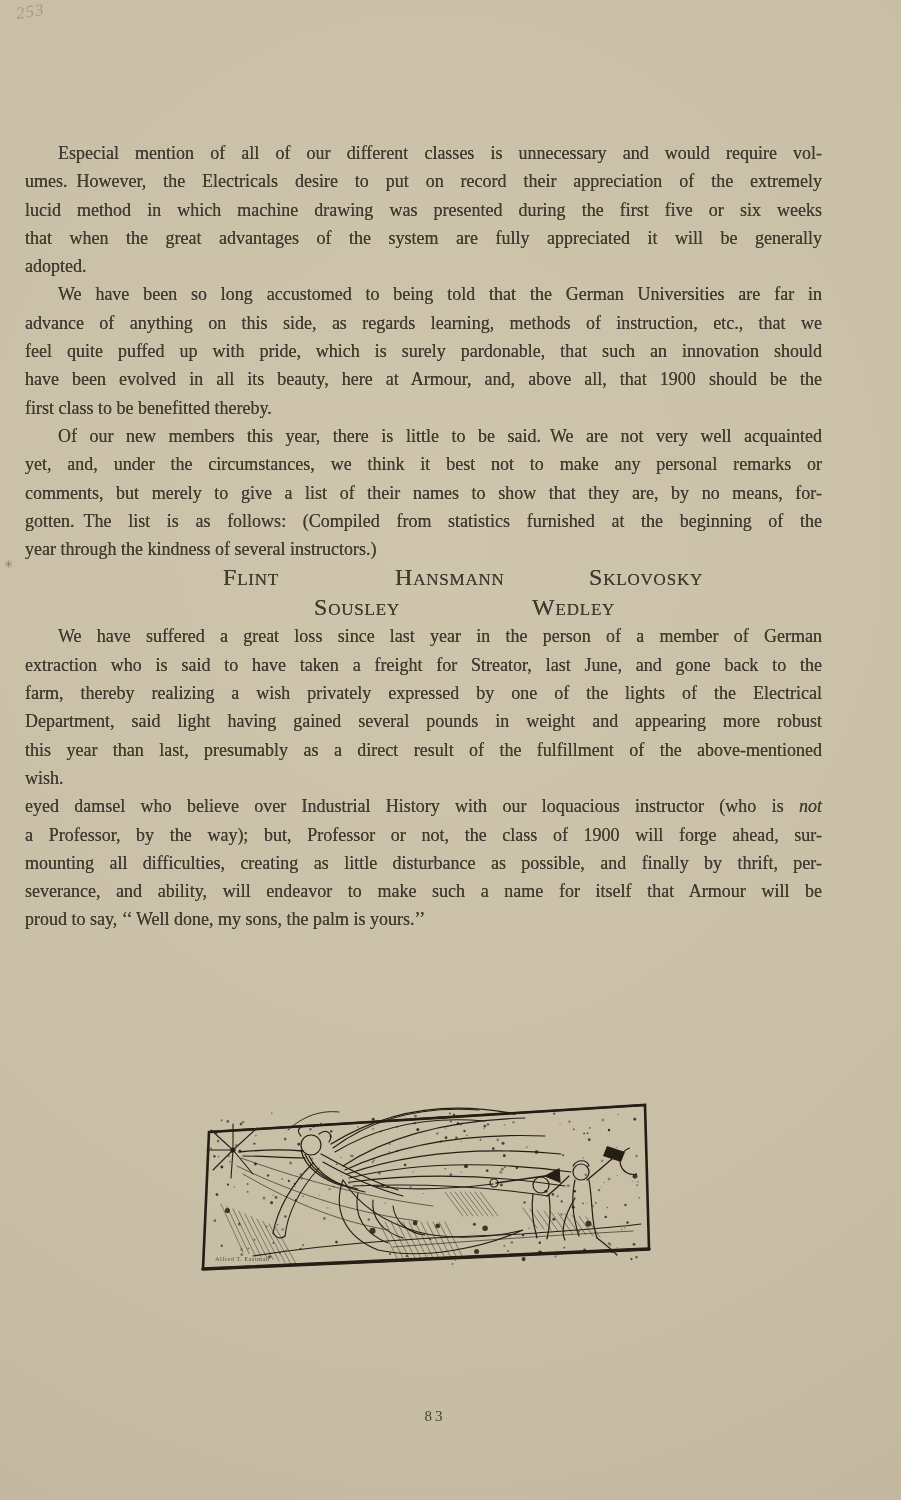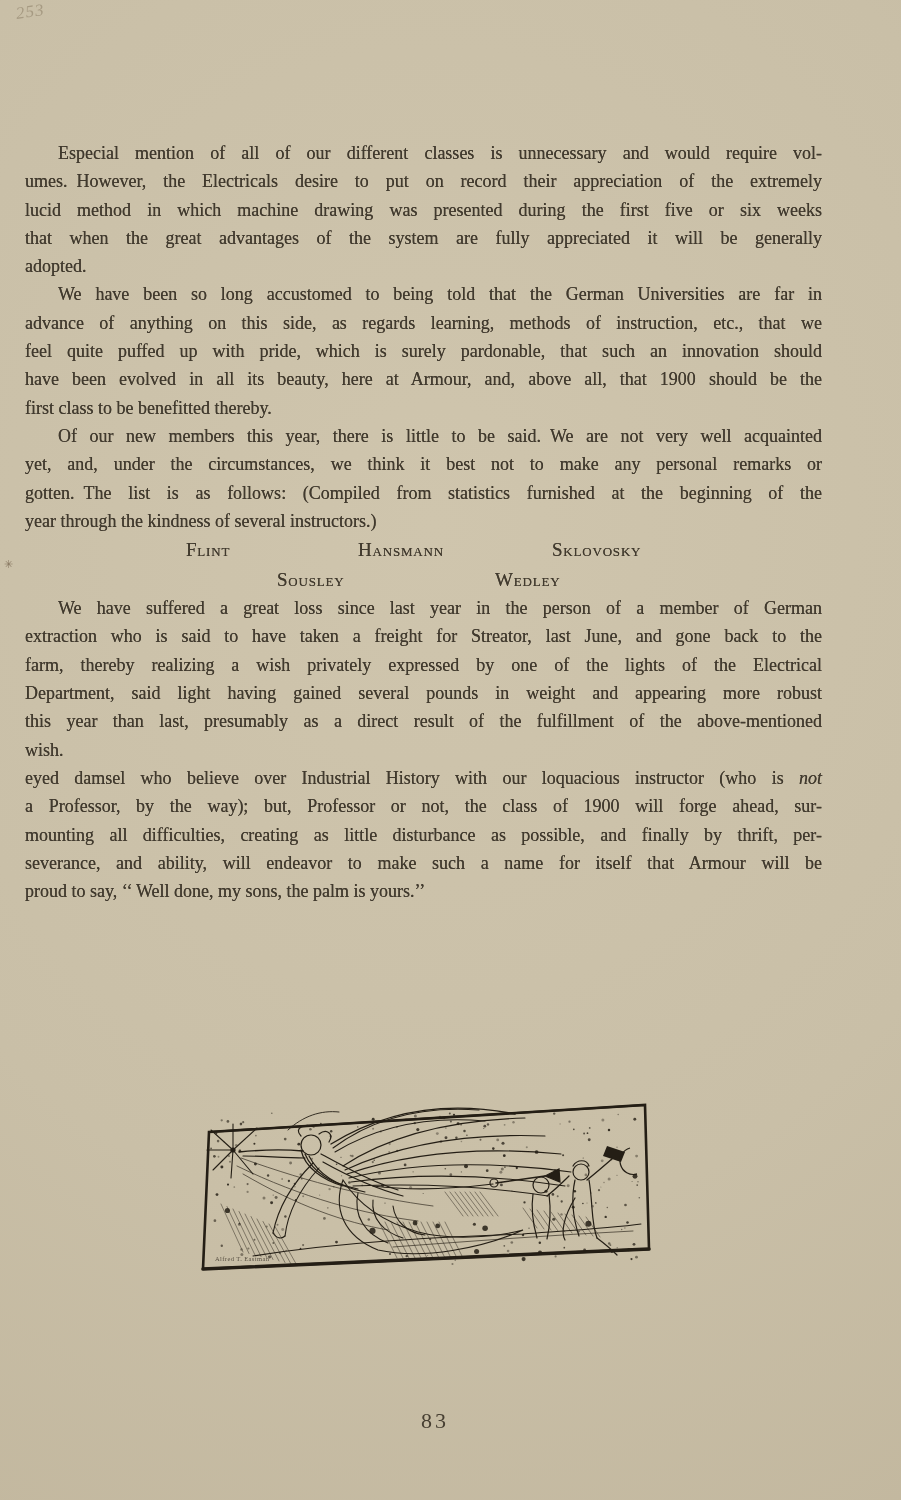--- a/index.html
+++ b/index.html
@@ -19,26 +19,27 @@
     text-align:justify;text-align-last:justify;
     height:28.3px;line-height:28.3px;
     text-shadow:0 0 .4px rgba(55,47,36,.85);
   }
   .tline.last{text-align-last:left;}
   .para .first{padding-left:33px;}
   .it{font-style:italic;}
   .names-row{position:relative;height:29.5px;}
   .name{
     position:absolute;top:0;font-variant:small-caps;
-    font-size:19px;letter-spacing:.8px;line-height:29px;
+    font-size:24px;letter-spacing:.8px;line-height:29px;
     text-shadow:0 0 .4px rgba(55,47,36,.85);
+    margin-left:37px;
   }
   .pagenum{
     position:absolute;left:0;top:1408px;width:870px;text-align:center;
-    font-size:22px;letter-spacing:3px;color:#473f32;
+    font-size:15px;letter-spacing:3px;color:#473f32;
   }
   .pencil-mark{
     position:absolute;left:16px;top:2px;font-size:17px;color:rgba(110,95,70,.38);
     transform:rotate(-8deg);font-style:italic;letter-spacing:1px;
   }
   .margin-mark{
     position:absolute;left:4px;top:558px;font-size:11px;color:rgba(90,70,48,.6);
   }
   .illustration{position:absolute;left:193px;top:1088px;width:475px;height:196px;}
   .sig{font-size:6.5px;letter-spacing:.4px;fill:#3a3328;opacity:.8;font-family:"Liberation Serif",serif;}
@@ -62,20 +63,21 @@
       <div class="para">
         <div class="tline first"><span>We have been so long accustomed to being told that the German Universities are far in</span></div>
         <div class="tline"><span>advance of anything on this side, as regards learning, methods of instruction, etc., that we</span></div>
         <div class="tline"><span>feel quite puffed up with pride, which is surely pardonable, that such an innovation should</span></div>
         <div class="tline"><span>have been evolved in all its beauty, here at Armour, and, above all, that 1900 should be the</span></div>
         <div class="tline last"><span>first class to be benefitted thereby.</span></div>
       </div>
       <div class="para">
         <div class="tline first"><span>Of our new members this year, there is little to be said. We are not very well acquainted</span></div>
         <div class="tline"><span>yet, and, under the circumstances, we think it best not to make any personal remarks or</span></div>
+        <div class="tline"><span>comments, but merely to give a list of their names to show that they are, by no means, for-</span></div>
         <div class="tline"><span>gotten. The list is as follows: (Compiled from statistics furnished at the beginning of the</span></div>
         <div class="tline last"><span>year through the kindness of several instructors.)</span></div>
       </div>
       <div class="names-row">
         <span class="name" style="left: 161px;">Flint</span>
         <span class="name" style="left: 333px;">Hansmann</span>
         <span class="name" style="left: 527px;">Sklovosky</span>
       </div>
       <div class="names-row">
         <span class="name" style="left: 252px;">Sousley</span>

